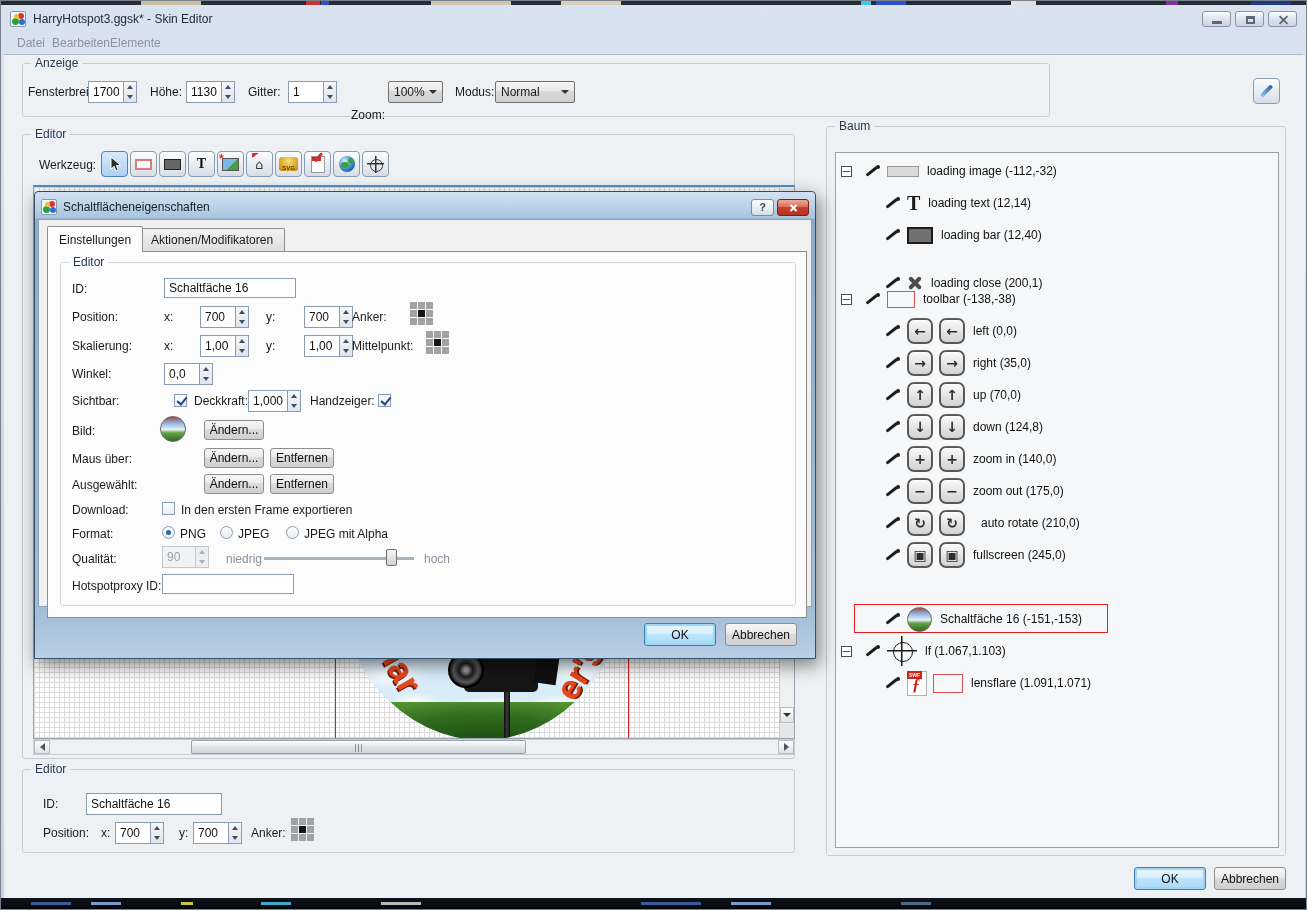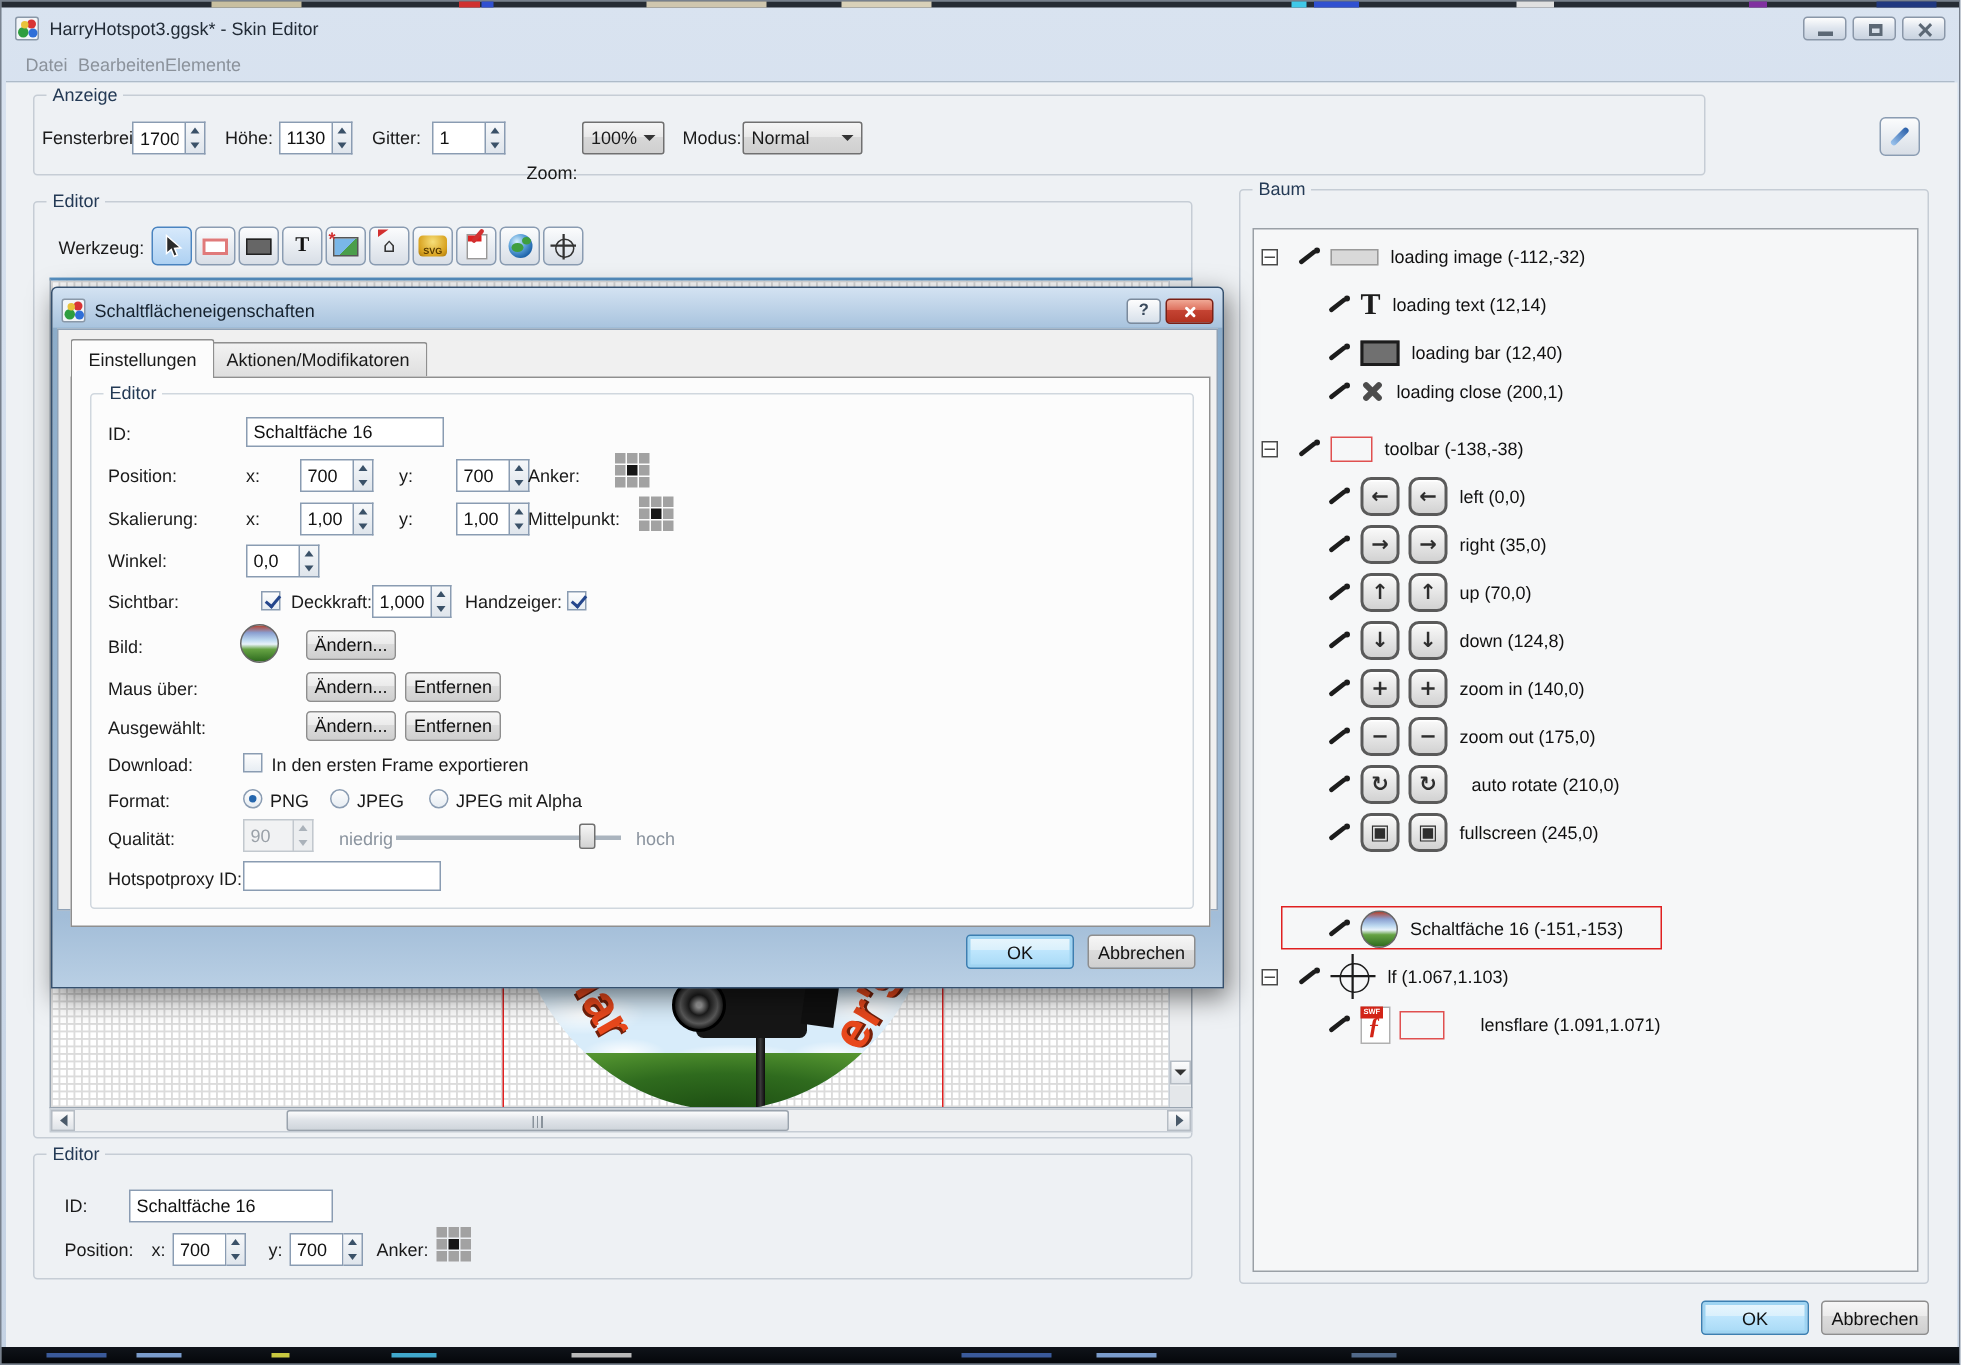--- a/index.html
+++ b/index.html
@@ -222,21 +222,21 @@
 
   <div class="menubar" id="menubar">
       <span class="menu-item" style="left: 13px;">Datei</span>
       <span class="menu-item" style="left: 48px;">Bearbeiten</span>
       <span class="menu-item" style="left: 106px;">Elemente</span>
     </div>
   <div class="menu-sep"></div>
 
   <div class="client"></div>
 
-  <div class="group" style="left:21px;top:62px;width:1115px;height:54px;">
+  <div class="group" style="left:21px;top:62px;width:1028px;height:54px;">
     <span class="gtitle">Anzeige</span>
     <span class="lbl" style="left:5px;top:21px;">Fensterbreite:</span>
     <span class="spin" style="left:65px;top:17px;">
         <input value="1700" style="">
         <span class="arrows">
           <i>
             <span class="tri-up"></span>
           </i>
           <i>
             <span class="tri-down"></span>
@@ -426,21 +426,21 @@
           </span>
           <span class="tree-label" style="margin-left: 8px;">loading text (12,14)</span>
         </div>
         <div class="tree-row" style="top: 66px; padding-left: 48px;">
           <span class="pen" style="margin-right: 8px;"></span>
           <span style="display: flex; align-items: center; gap: 6px;">
             <span class="t-rect-dark"></span>
           </span>
           <span class="tree-label" style="margin-left: 8px;">loading bar (12,40)</span>
         </div>
-        <div class="tree-row" style="top: 92px; padding-left: 48px; align-items: center;">
+        <div class="tree-row" style="top: 114px; padding-left: 48px; align-items: center;">
           <span class="pen" style="margin-right: 8px;"></span>
           <span style="display: flex; align-items: center; gap: 6px;">
             <span class="t-close"></span>
           </span>
           <span class="tree-label" style="margin-left: 8px;">loading close (200,1)</span>
         </div>
         <div class="tree-row" style="top: 130px; padding-left: 5px;">
           <span class="expander" style="margin-right: 12px;"></span>
           <span class="pen" style="margin-right: 8px;"></span>
           <span style="display: flex; align-items: center; gap: 6px;">
@@ -530,21 +530,21 @@
         </div>
         <div class="tree-row" style="top: 514px; padding-left: 48px;">
           <span class="pen" style="margin-right: 8px;"></span>
           <span style="display: flex; align-items: center; gap: 6px;">
             <span class="t-swf">
               <i>SWF</i>
               <b>ƒ</b>
             </span>
             <span class="t-lensrect"></span>
           </span>
-          <span class="tree-label" style="margin-left: 24px;">lensflare (1.091,1.071)</span>
+          <span class="tree-label" style="margin-left: 8px;">lensflare (1.091,1.071)</span>
         </div>
       </div>
   </div>
 
   <button class="btn primary" style="left:1133px;top:866px;width:72px;">OK</button>
   <button class="btn" style="left:1213px;top:866px;width:72px;">Abbrechen</button>
 
   <div class="dialog">
     <div class="dlg-titlebar">
       <span class="app-icon">

